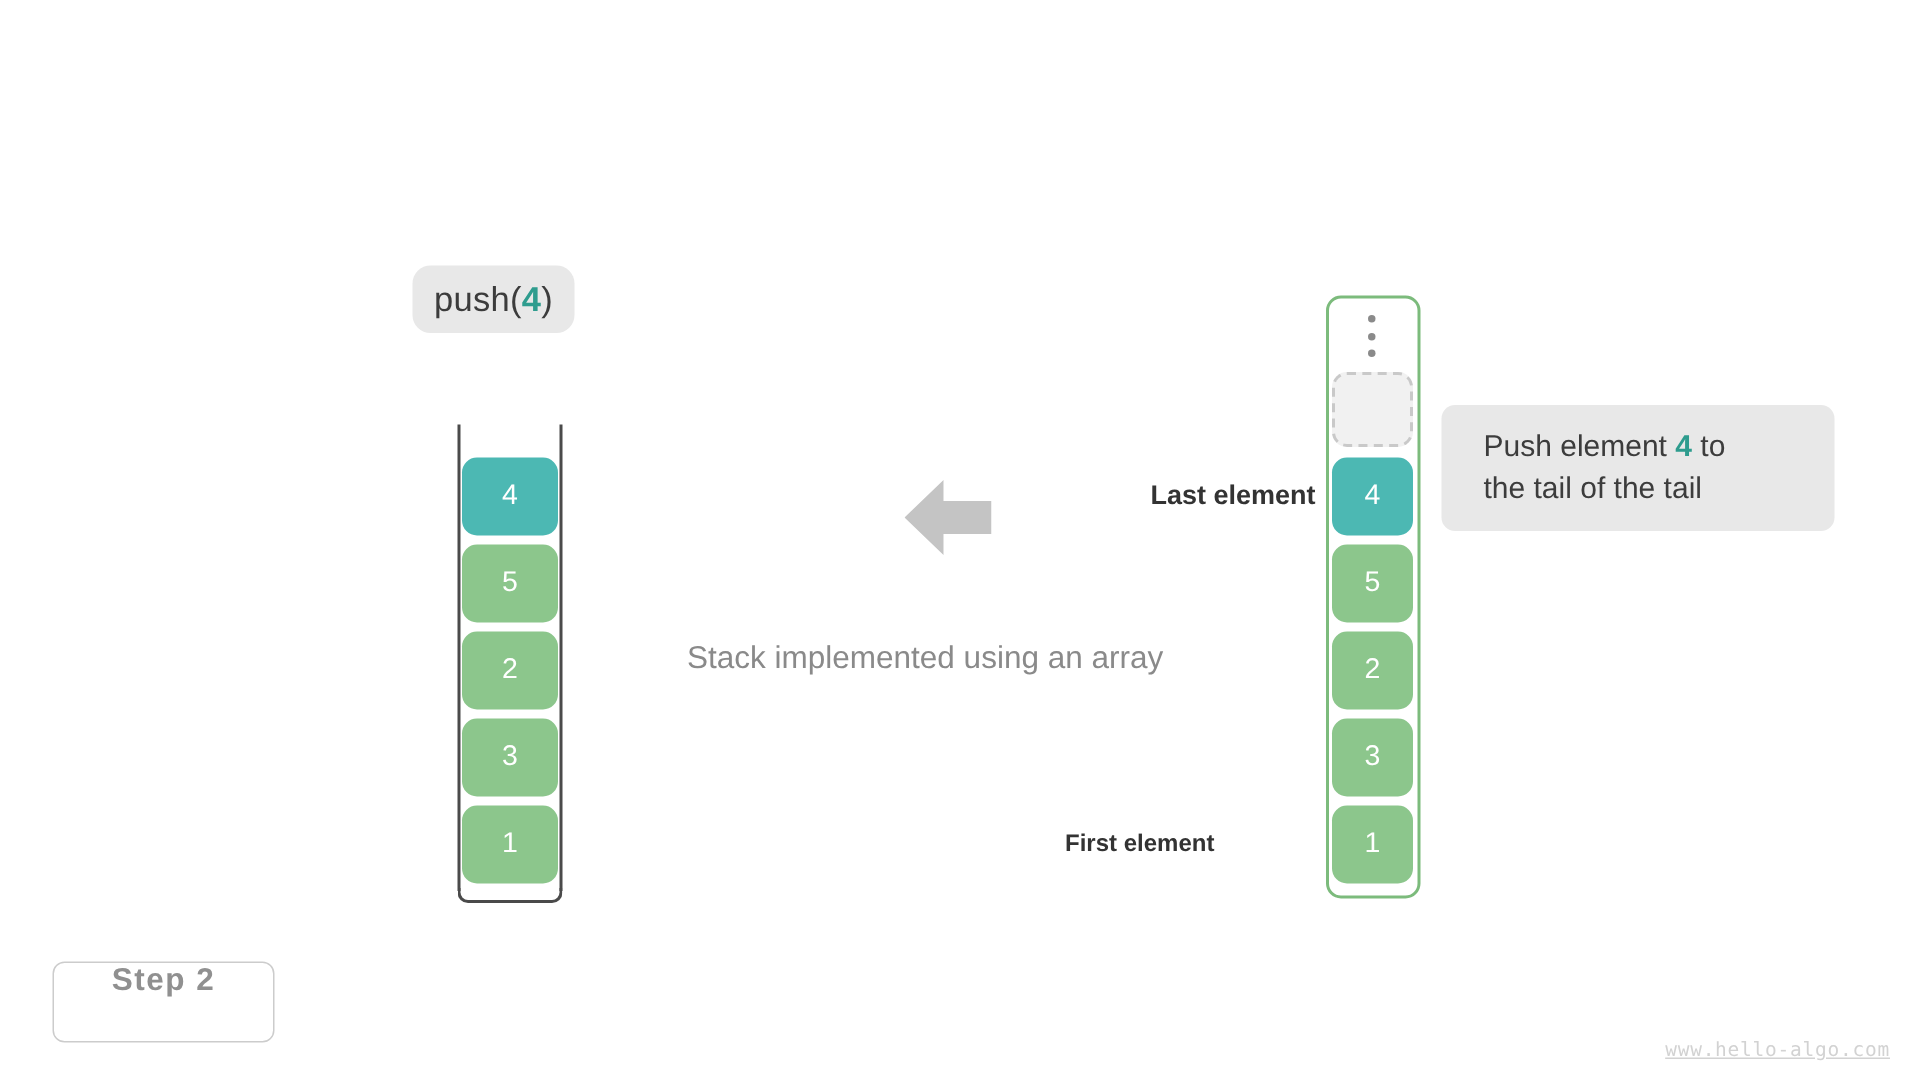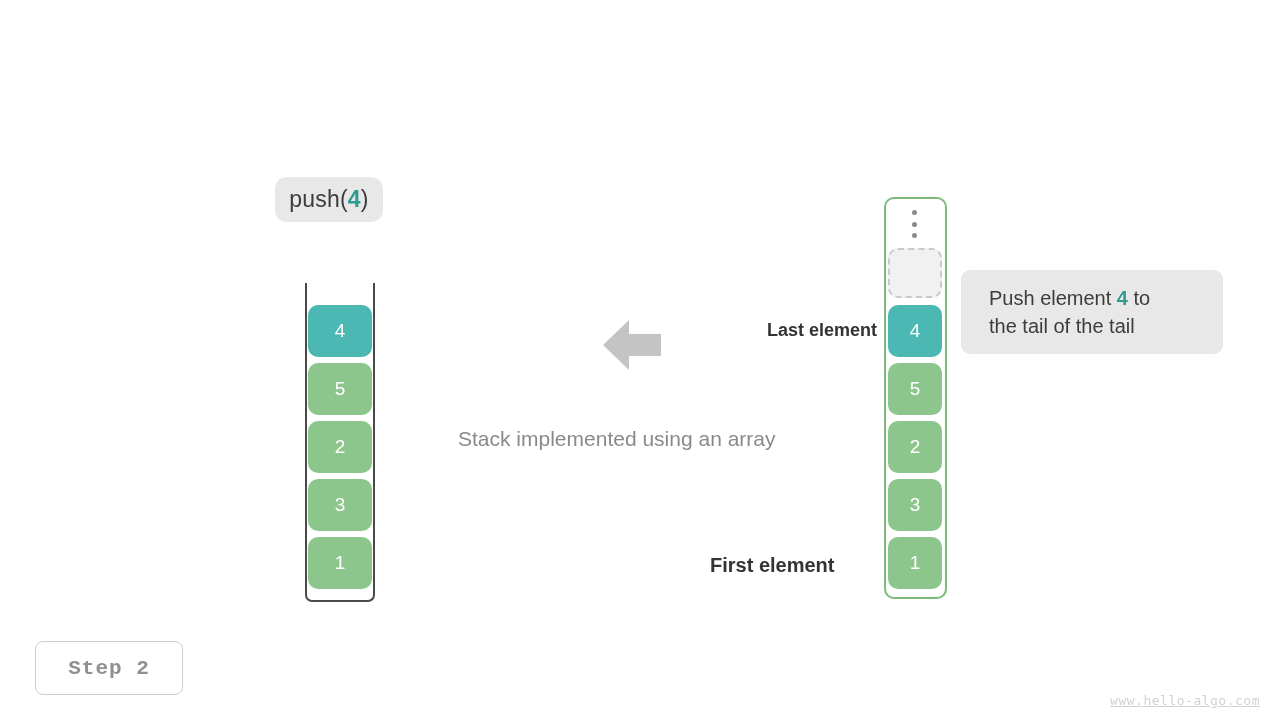--- a/index.html
+++ b/index.html
@@ -157,21 +157,21 @@
     font-size: 18px;
     font-weight: 700;
     color: #333333;
     white-space: nowrap;
     margin-left: 48px;
   }
   #label-first {
     position: absolute;
     left: 710px;
     top: 554px;
-    font-size: 20px;
+    font-size: 16px;
     font-weight: 700;
     color: #333333;
     white-space: nowrap;
   }
   #caption {
     position: absolute;
     left: 458px;
     top: 427px;
     font-size: 21px;
     color: #8a8a8a;
@@ -202,23 +202,23 @@
   
   #step-badge {
     position: absolute;
     left: 35px;
     top: 641px;
     width: 146px;
     height: 52px;
     border: 1.5px solid #cccccc;
     border-radius: 8px;
     display: flex;
-    align-items: center;
+    align-items: flex-start;
     justify-content: center;
-    font-family: Liberation Mono, monospace;
+    font-family: Liberation Sans, sans-serif;
     font-size: 21px;
     font-weight: 700;
     color: #909090;
     letter-spacing: 1px;
   }
 
   
   #watermark {
     position: absolute;
     right: 20px;

